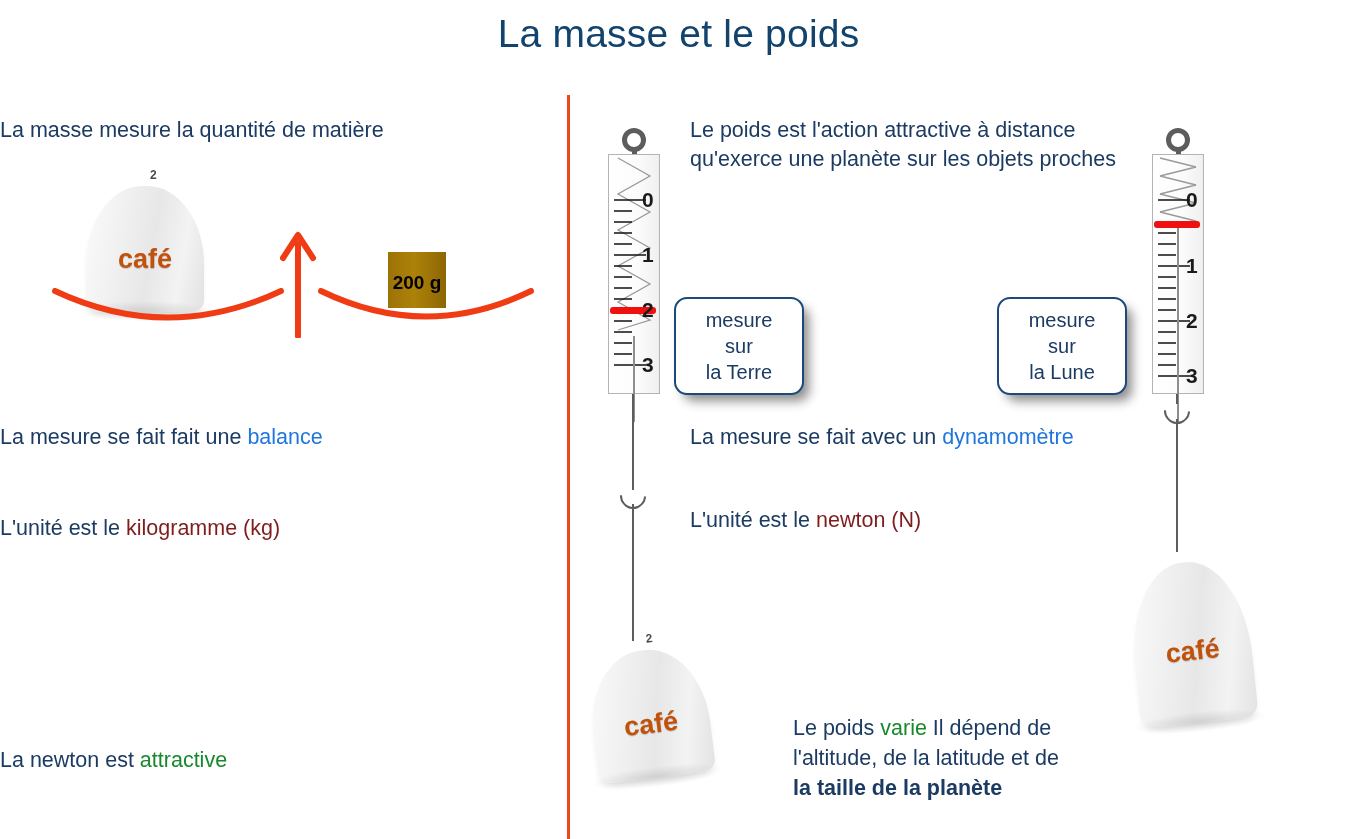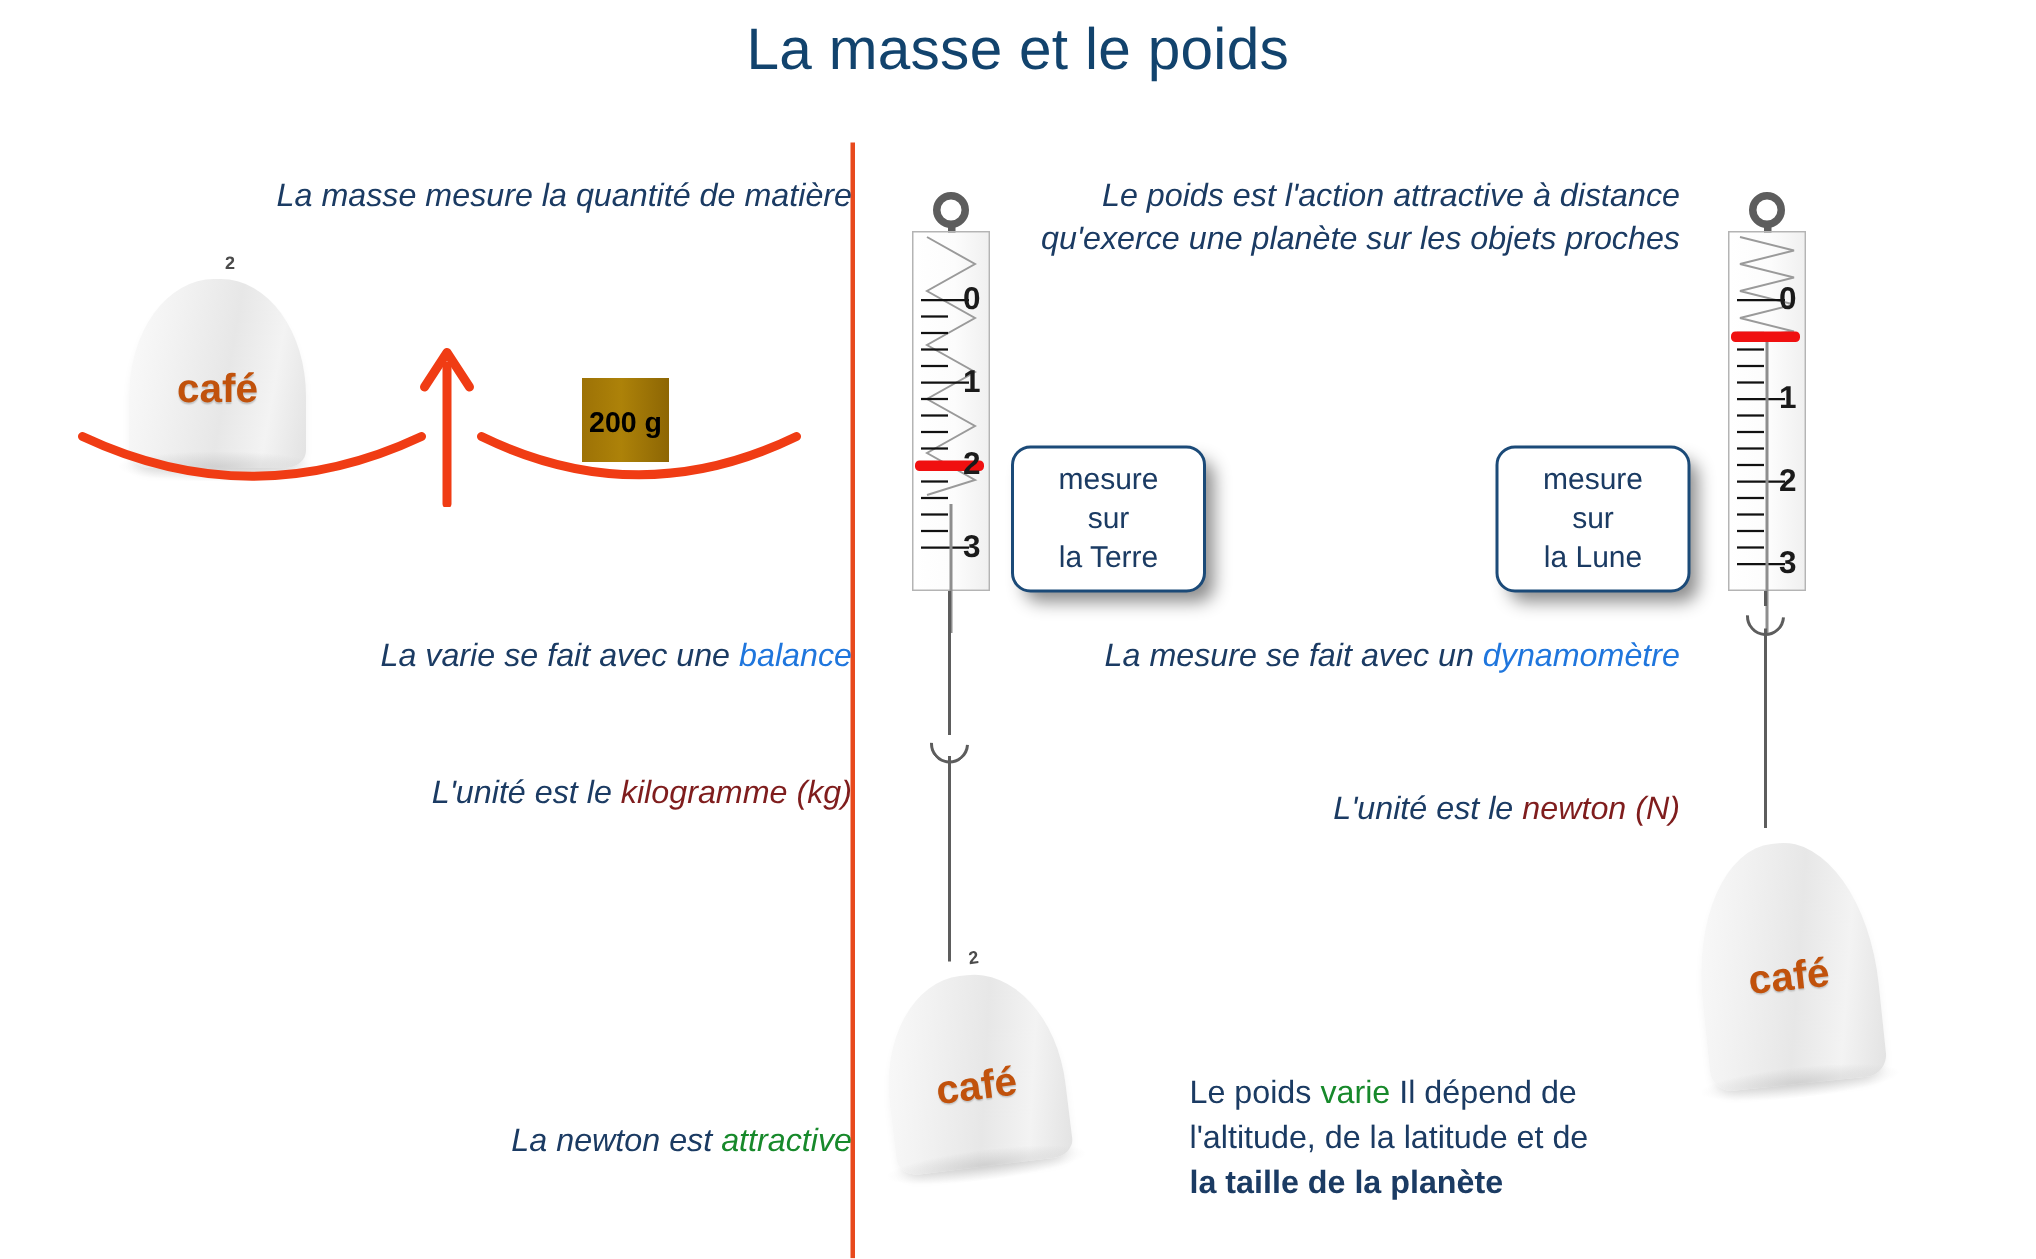--- a/index.html
+++ b/index.html
@@ -28,21 +28,21 @@
     color: #12436d;
     letter-spacing: 0.2px;
     white-space: nowrap;
   }
   .stmt {
     font-size: 21.5px;
     color: #1b3b63;
     white-space: nowrap;
     line-height: 31px;
   }
-  .stmt.center { text-align: right; font-style: italic; }
+  .stmt.center { text-align: left; }
   .hl-blue   { color: #1f76dd; }
   .hl-red    { color: #7f1d1d; }
   .hl-green  { color: #17892b; }
 
   
   .divider {
     left: 567px; top: 95px;
     width: 2.5px; height: 744px;
     background: #e8491d;
   }
@@ -258,21 +258,21 @@
     </div>
   </div>
 
   <div class="pan" style="left:318px; top:288px;">
     <svg width="216" height="42" viewBox="0 0 216 42">
       <path d="M3 3 Q 108 54 213 3" fill="none" stroke="#f03c14" stroke-width="6" stroke-linecap="round"></path>
     </svg>
   </div>
 
   <div class="abs stmt center" style="left:0; top:422px; width:568px;">
-    <span>La varie se fait avec une </span><span class="hl-blue">balance</span>
+    <span>La mesure se fait fait une </span><span class="hl-blue">balance</span>
   </div>
 
   <div class="abs stmt center" style="left:0; top:513px; width:568px;">
     <span>L'unité est le </span><span class="hl-red">kilogramme (kg)</span>
   </div>
 
   <div class="abs stmt center" style="left:0; top:745px; width:568px;">
     <span>La newton est </span><span class="hl-green">attractive</span>
   </div>
 
@@ -395,21 +395,21 @@
 
   <div class="callout" style="left:997px; top:297px; width:130px;">
     <div>mesure sur</div>
     <div>la Lune</div>
   </div>
 
   <div class="abs stmt center" style="left:690px; top:422px; width:430px;">
     <span>La mesure se fait avec un </span><span class="hl-blue">dynamomètre</span>
   </div>
 
-  <div class="abs stmt center" style="left:690px; top:524px; width:430px;">
+  <div class="abs stmt center" style="left:690px; top:505px; width:430px;">
     <span>L'unité est le </span><span class="hl-red">newton (N)</span>
   </div>
 
   <div class="abs stmt" style="left:793px; top:713px; width:300px;">
     <span>Le poids </span><span class="hl-green">varie</span><span>  Il dépend de</span>
   </div>
   <div class="abs stmt" style="left:793px; top:743px; width:300px;">l'altitude, de la latitude et de</div>
   <div class="abs stmt" style="left:793px; top:773px; width:300px;font-weight:bold;">la taille de la planète</div>
 
 </div>

